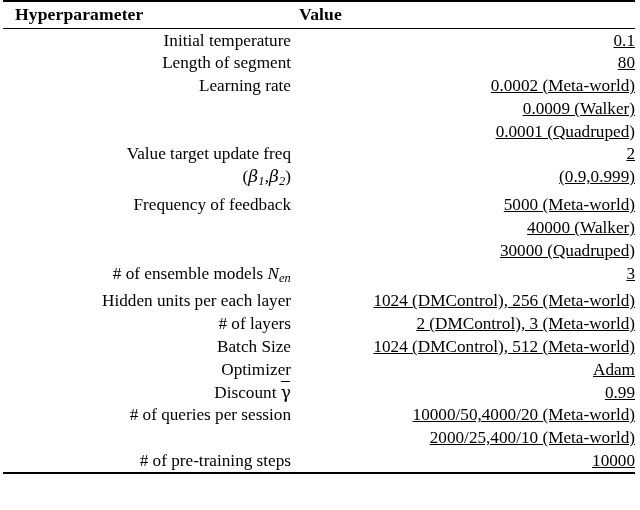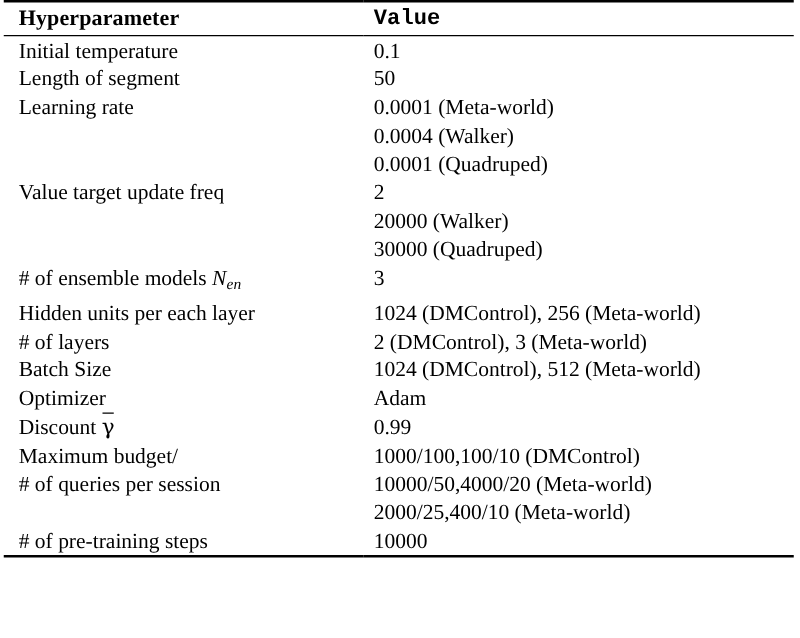--- a/index.html
+++ b/index.html
@@ -39,30 +39,30 @@
     border-bottom: 2.2px solid #000;
   }
 
   th.hp-head {
     text-align: left;
     font-weight: bold;
     padding: 2px 0 3px 12px;
     font-size: 17.6px;
     letter-spacing: 0.1px;
   }
-  th.hp-head.value-head { padding-left: 8px; font-family: Liberation Mono, monospace; }
+  th.hp-head.value-head { padding-left: 8px; }
 
   td.hp-cell {
-    text-align: left;
+    text-align: right;
     padding: 0.5px 0 0.5px 12px;
     vertical-align: baseline;
     line-height: 21.8px;
     white-space: nowrap;
   }
-  td.hp-cell.value-cell { padding-left: 8px; }
+  td.hp-cell.value-cell { padding-left: 8px; text-decoration: underline; }
 
   
   td.hp-cell.empty-cell { padding-left: 12px; }
 
   .math-it {
     font-style: italic;
     font-family: "Liberation Serif", "DejaVu Serif", serif;
   }
   .math-sub {
     font-style: italic;
@@ -108,48 +108,56 @@
     </thead>
     <tbody>
 
       <tr>
         <td class="hp-cell">Initial temperature</td>
         <td class="hp-cell value-cell">0.1</td>
       </tr>
 
       <tr>
         <td class="hp-cell">Length of segment</td>
-        <td class="hp-cell value-cell">50</td>
+        <td class="hp-cell value-cell">80</td>
       </tr>
 
       <tr>
         <td class="hp-cell">Learning rate</td>
-        <td class="hp-cell value-cell">0.0001 (Meta-world)</td>
-      </tr>
-
-      <tr>
-        <td class="hp-cell empty-cell"></td>
-        <td class="hp-cell value-cell">0.0004 (Walker)</td>
+        <td class="hp-cell value-cell">0.0002 (Meta-world)</td>
+      </tr>
+
+      <tr>
+        <td class="hp-cell empty-cell"></td>
+        <td class="hp-cell value-cell">0.0009 (Walker)</td>
       </tr>
 
       <tr>
         <td class="hp-cell empty-cell"></td>
         <td class="hp-cell value-cell">0.0001 (Quadruped)</td>
       </tr>
 
       <tr>
         <td class="hp-cell">Value target update freq</td>
         <td class="hp-cell value-cell">2</td>
       </tr>
 
-
-
-      <tr>
-        <td class="hp-cell empty-cell"></td>
-        <td class="hp-cell value-cell">20000 (Walker)</td>
+      <tr>
+        <td class="hp-cell"><span>(</span><span class="math-sym">β</span><span class="math-sub">1</span><span>,</span><span class="math-sym">β</span><span class="math-sub">2</span><span>)</span></td>
+        <td class="hp-cell value-cell">(0.9,0.999)</td>
+      </tr>
+
+      <tr>
+        <td class="hp-cell">Frequency of feedback</td>
+        <td class="hp-cell value-cell">5000 (Meta-world)</td>
+      </tr>
+
+      <tr>
+        <td class="hp-cell empty-cell"></td>
+        <td class="hp-cell value-cell">40000 (Walker)</td>
       </tr>
 
       <tr>
         <td class="hp-cell empty-cell"></td>
         <td class="hp-cell value-cell">30000 (Quadruped)</td>
       </tr>
 
       <tr>
         <td class="hp-cell"><span># of ensemble models</span><span>&nbsp;</span><span class="math-it">N</span><span class="math-sub">en</span></td>
         <td class="hp-cell value-cell">3</td>
@@ -174,24 +182,20 @@
         <td class="hp-cell">Optimizer</td>
         <td class="hp-cell value-cell">Adam</td>
       </tr>
 
 
       <tr>
         <td class="hp-cell"><span>Discount</span><span>&nbsp;</span><span class="overbar-box"><span class="math-upsym">γ</span></span></td>
         <td class="hp-cell value-cell">0.99</td>
       </tr>
 
-      <tr>
-        <td class="hp-cell">Maximum budget/</td>
-        <td class="hp-cell value-cell">1000/100,100/10 (DMControl)</td>
-      </tr>
 
       <tr>
         <td class="hp-cell"># of queries per session</td>
         <td class="hp-cell value-cell">10000/50,4000/20 (Meta-world)</td>
       </tr>
 
       <tr>
         <td class="hp-cell empty-cell"></td>
         <td class="hp-cell value-cell">2000/25,400/10 (Meta-world)</td>
       </tr>

